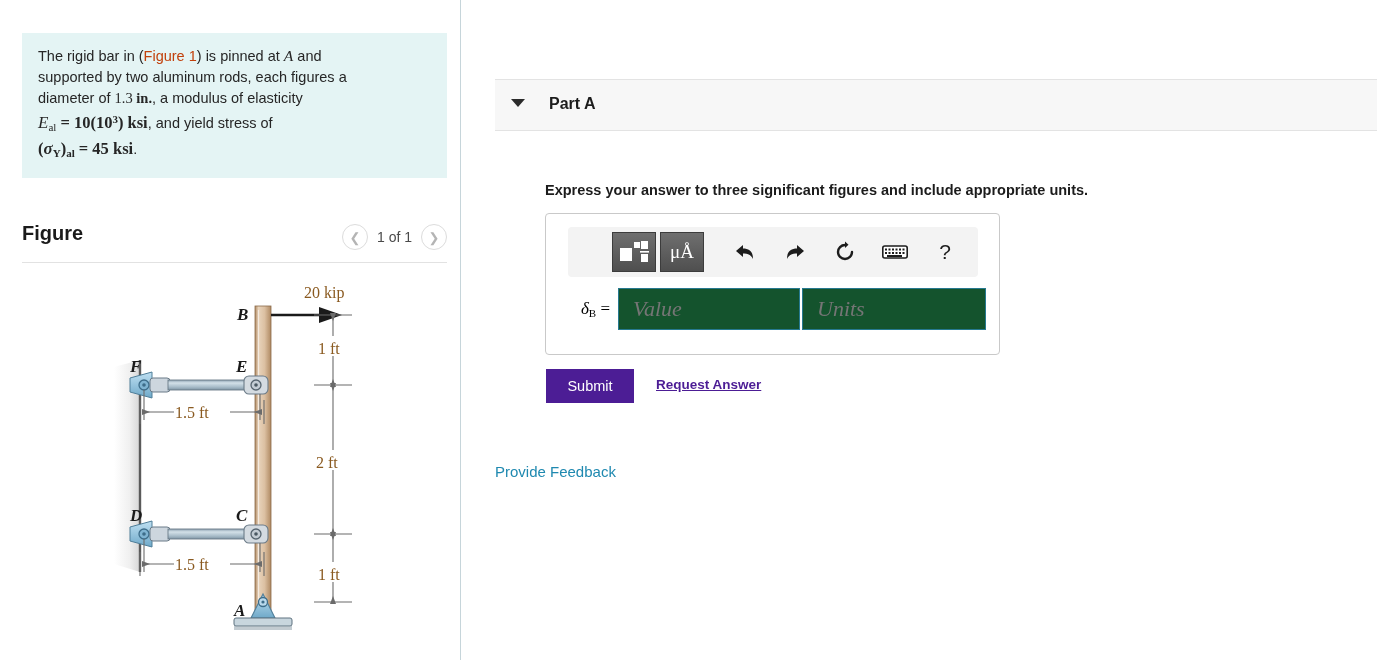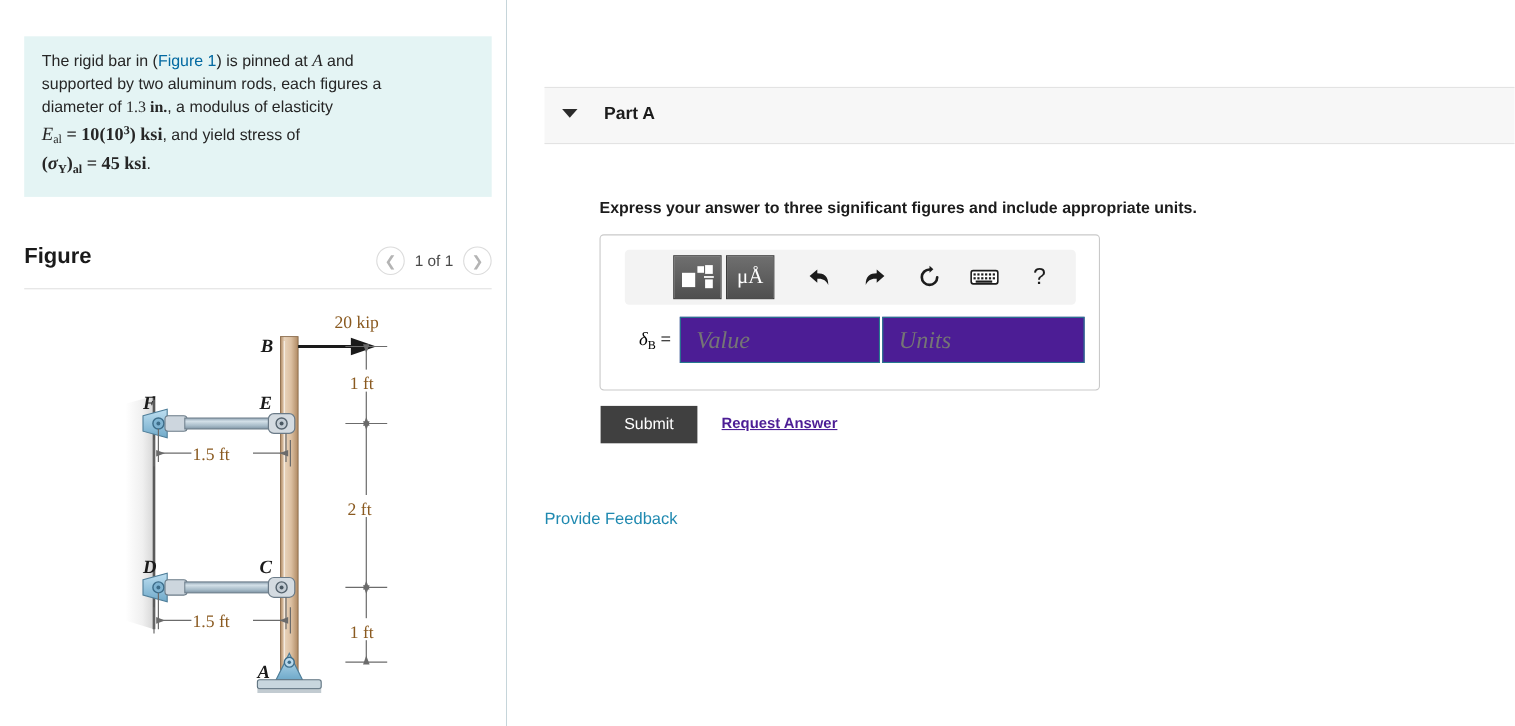--- a/index.html
+++ b/index.html
@@ -27,21 +27,21 @@
   .problem-box {
     position: absolute; left: 22px; top: 33px;
     width: 425px;
     background: #e4f4f4;
     padding: 12px 14px 14px 16px;
     color: #262626;
     font-size: 14.5px;
     line-height: 21px;
   }
   .problem-box .ln { display: block; white-space: nowrap; }
-  .figlink { color: #0369a1; }
+  .figlink { color: #c2410c; }
   .it { font-style: italic; font-family: "Liberation Serif", serif; font-size: 15.5px; }
   .serif { font-family: "Liberation Serif", serif; }
   .mathv {
     font-family: "Liberation Serif", serif;
     font-style: italic;
     font-size: 17px;
   }
   .mathb {
     font-family: "Liberation Serif", serif;
     font-weight: bold;
@@ -157,35 +157,35 @@
     display: flex; align-items: center;
   }
   .delta-label {
     width: 72px; text-align: right; padding-right: 8px;
     font-family: "Liberation Serif", serif;
     font-size: 17px;
   }
   .val-input, .unit-input {
     height: 42px;
     border: 1px solid #26798f;
-    background: #4c1d95;
+    background: #14532d;
     font-family: "Liberation Serif", serif;
     font-style: italic;
     font-size: 22px;
     color: #9a9a9a;
     padding-left: 14px;
     outline: none;
   }
   .val-input { width: 182px; }
   .unit-input { width: 184px; margin-left: 2px; }
 
   .submit-btn {
     position: absolute; left: 85px; top: 369px;
     width: 88px; height: 34px;
-    background: #404040;
+    background: #4c1d95;
     color: #fff; border: none;
     font-size: 14.5px;
     font-family: "Liberation Sans", sans-serif;
     cursor: pointer;
   }
   .request-link {
     position: absolute; left: 195px; top: 377px;
     font-size: 13.5px; font-weight: bold;
     color: #4c1d95; text-decoration: underline;
     cursor: pointer;

